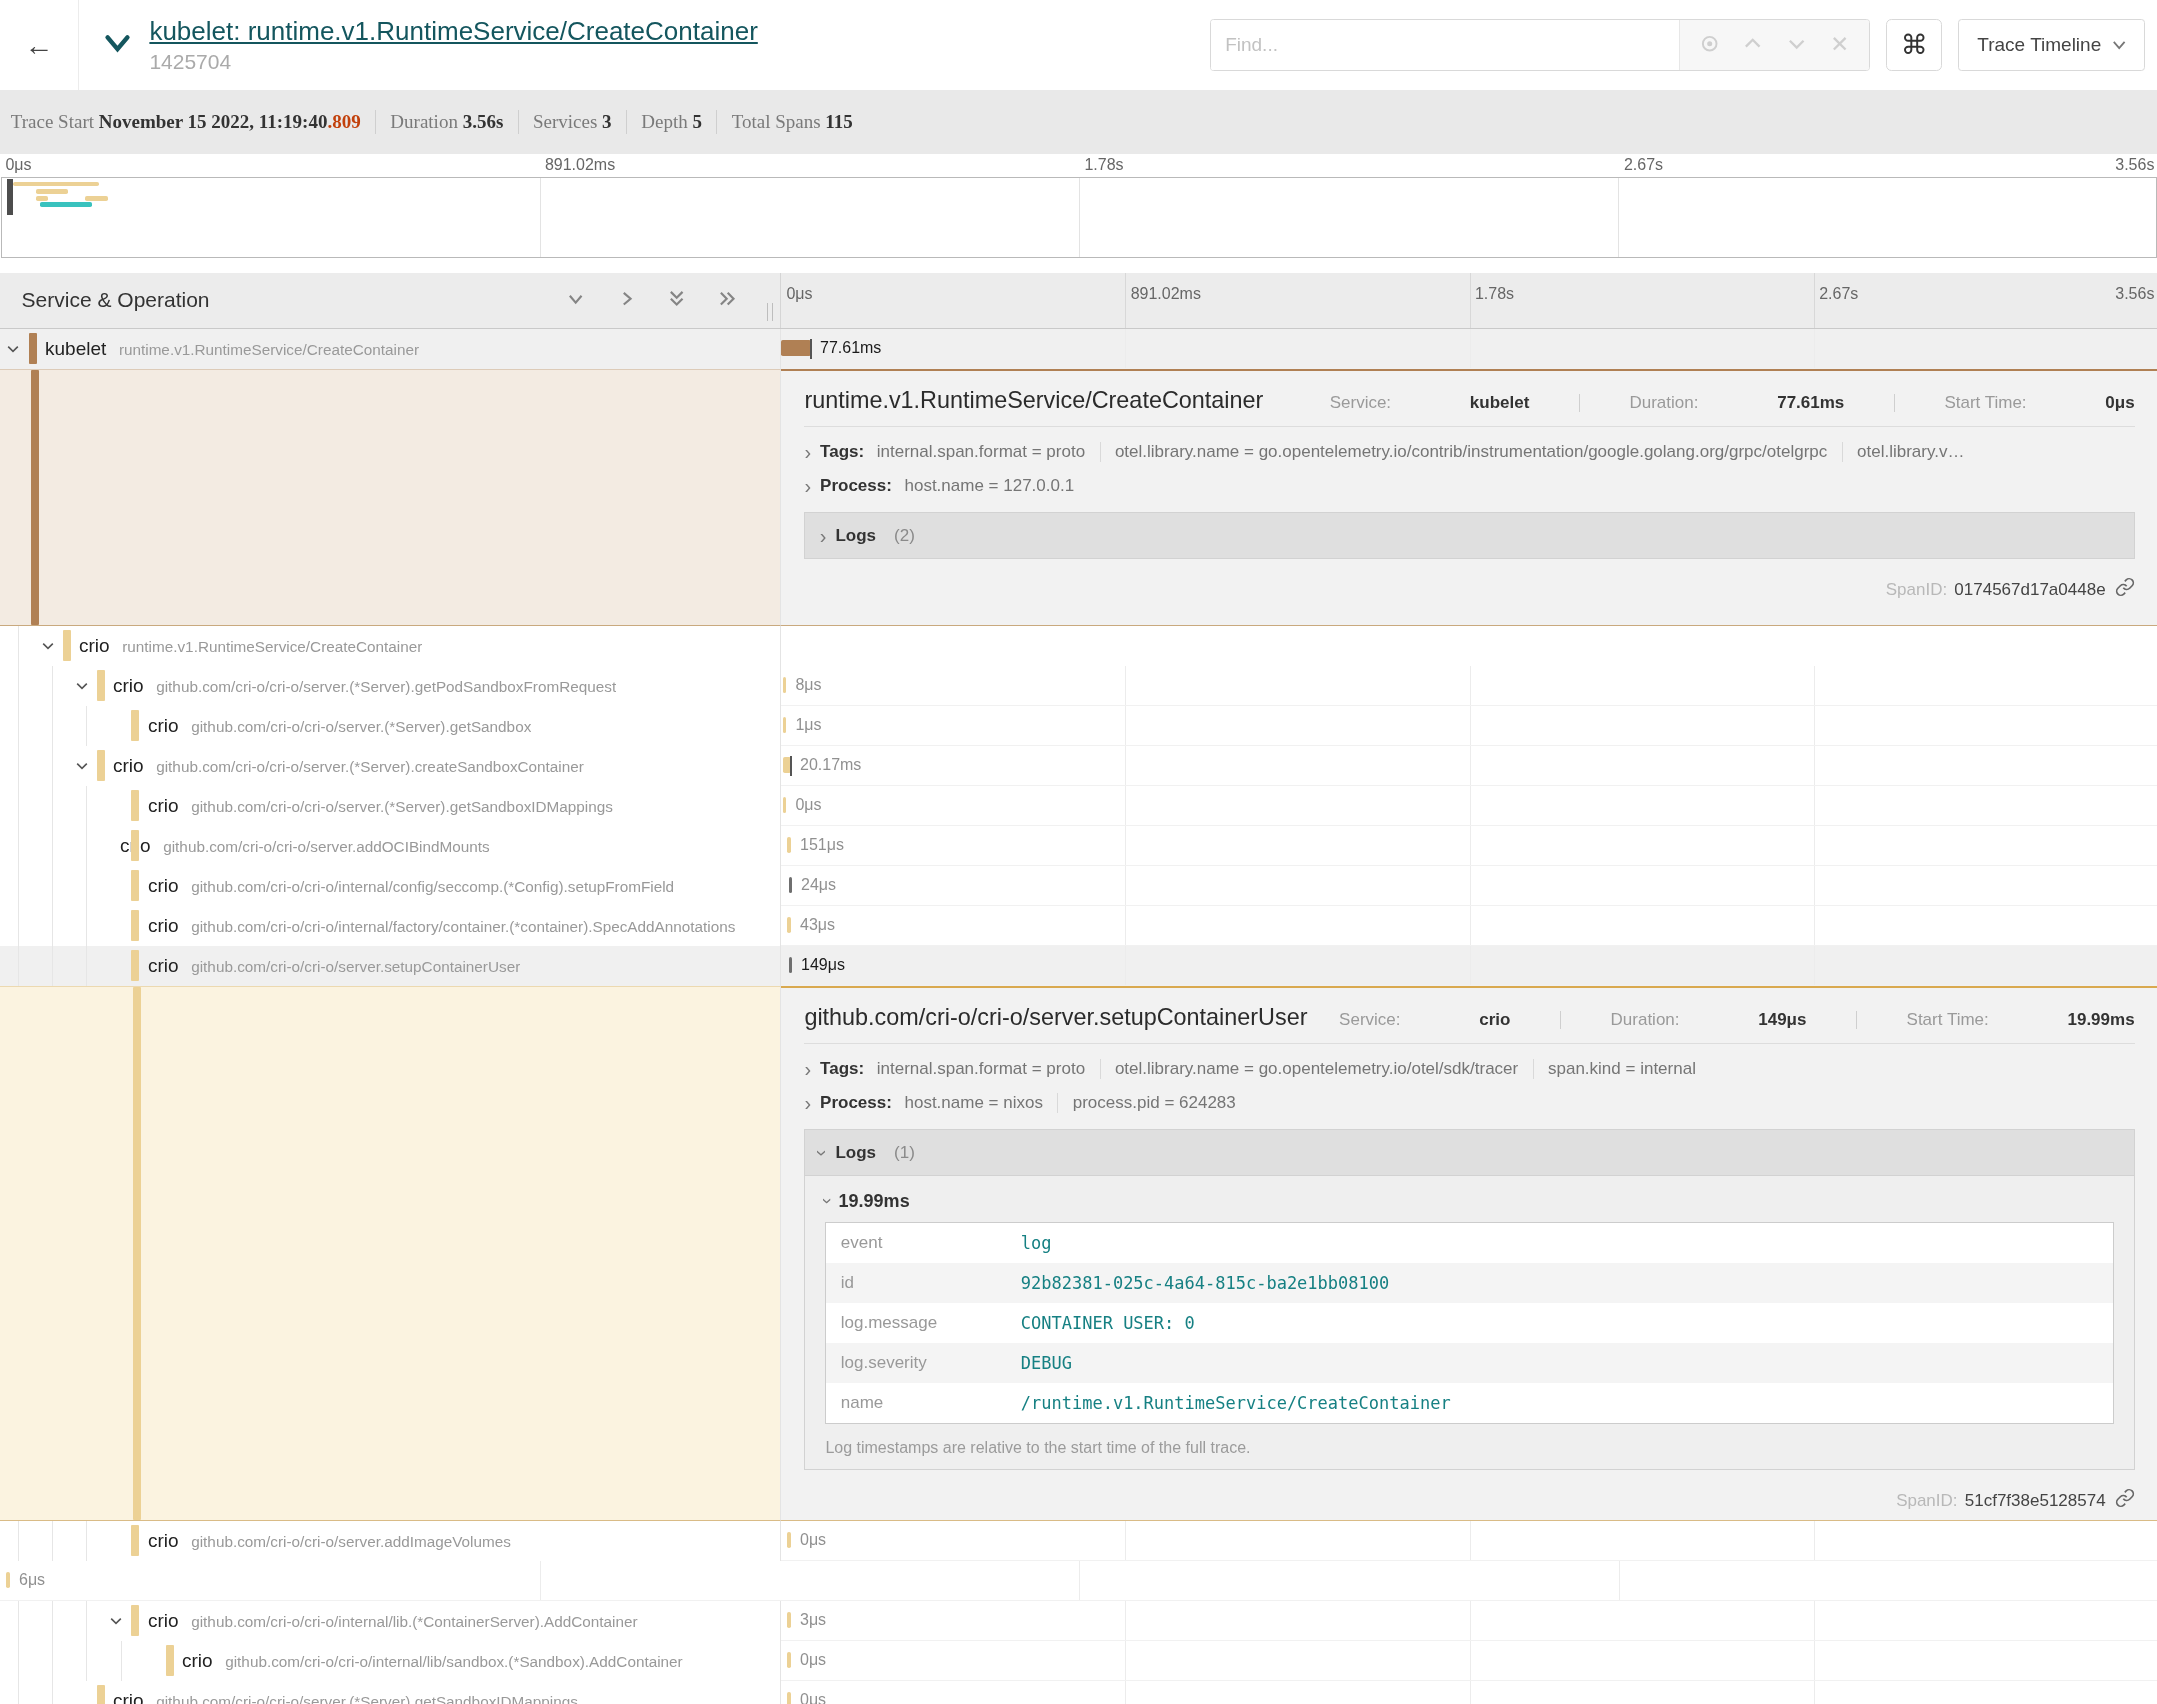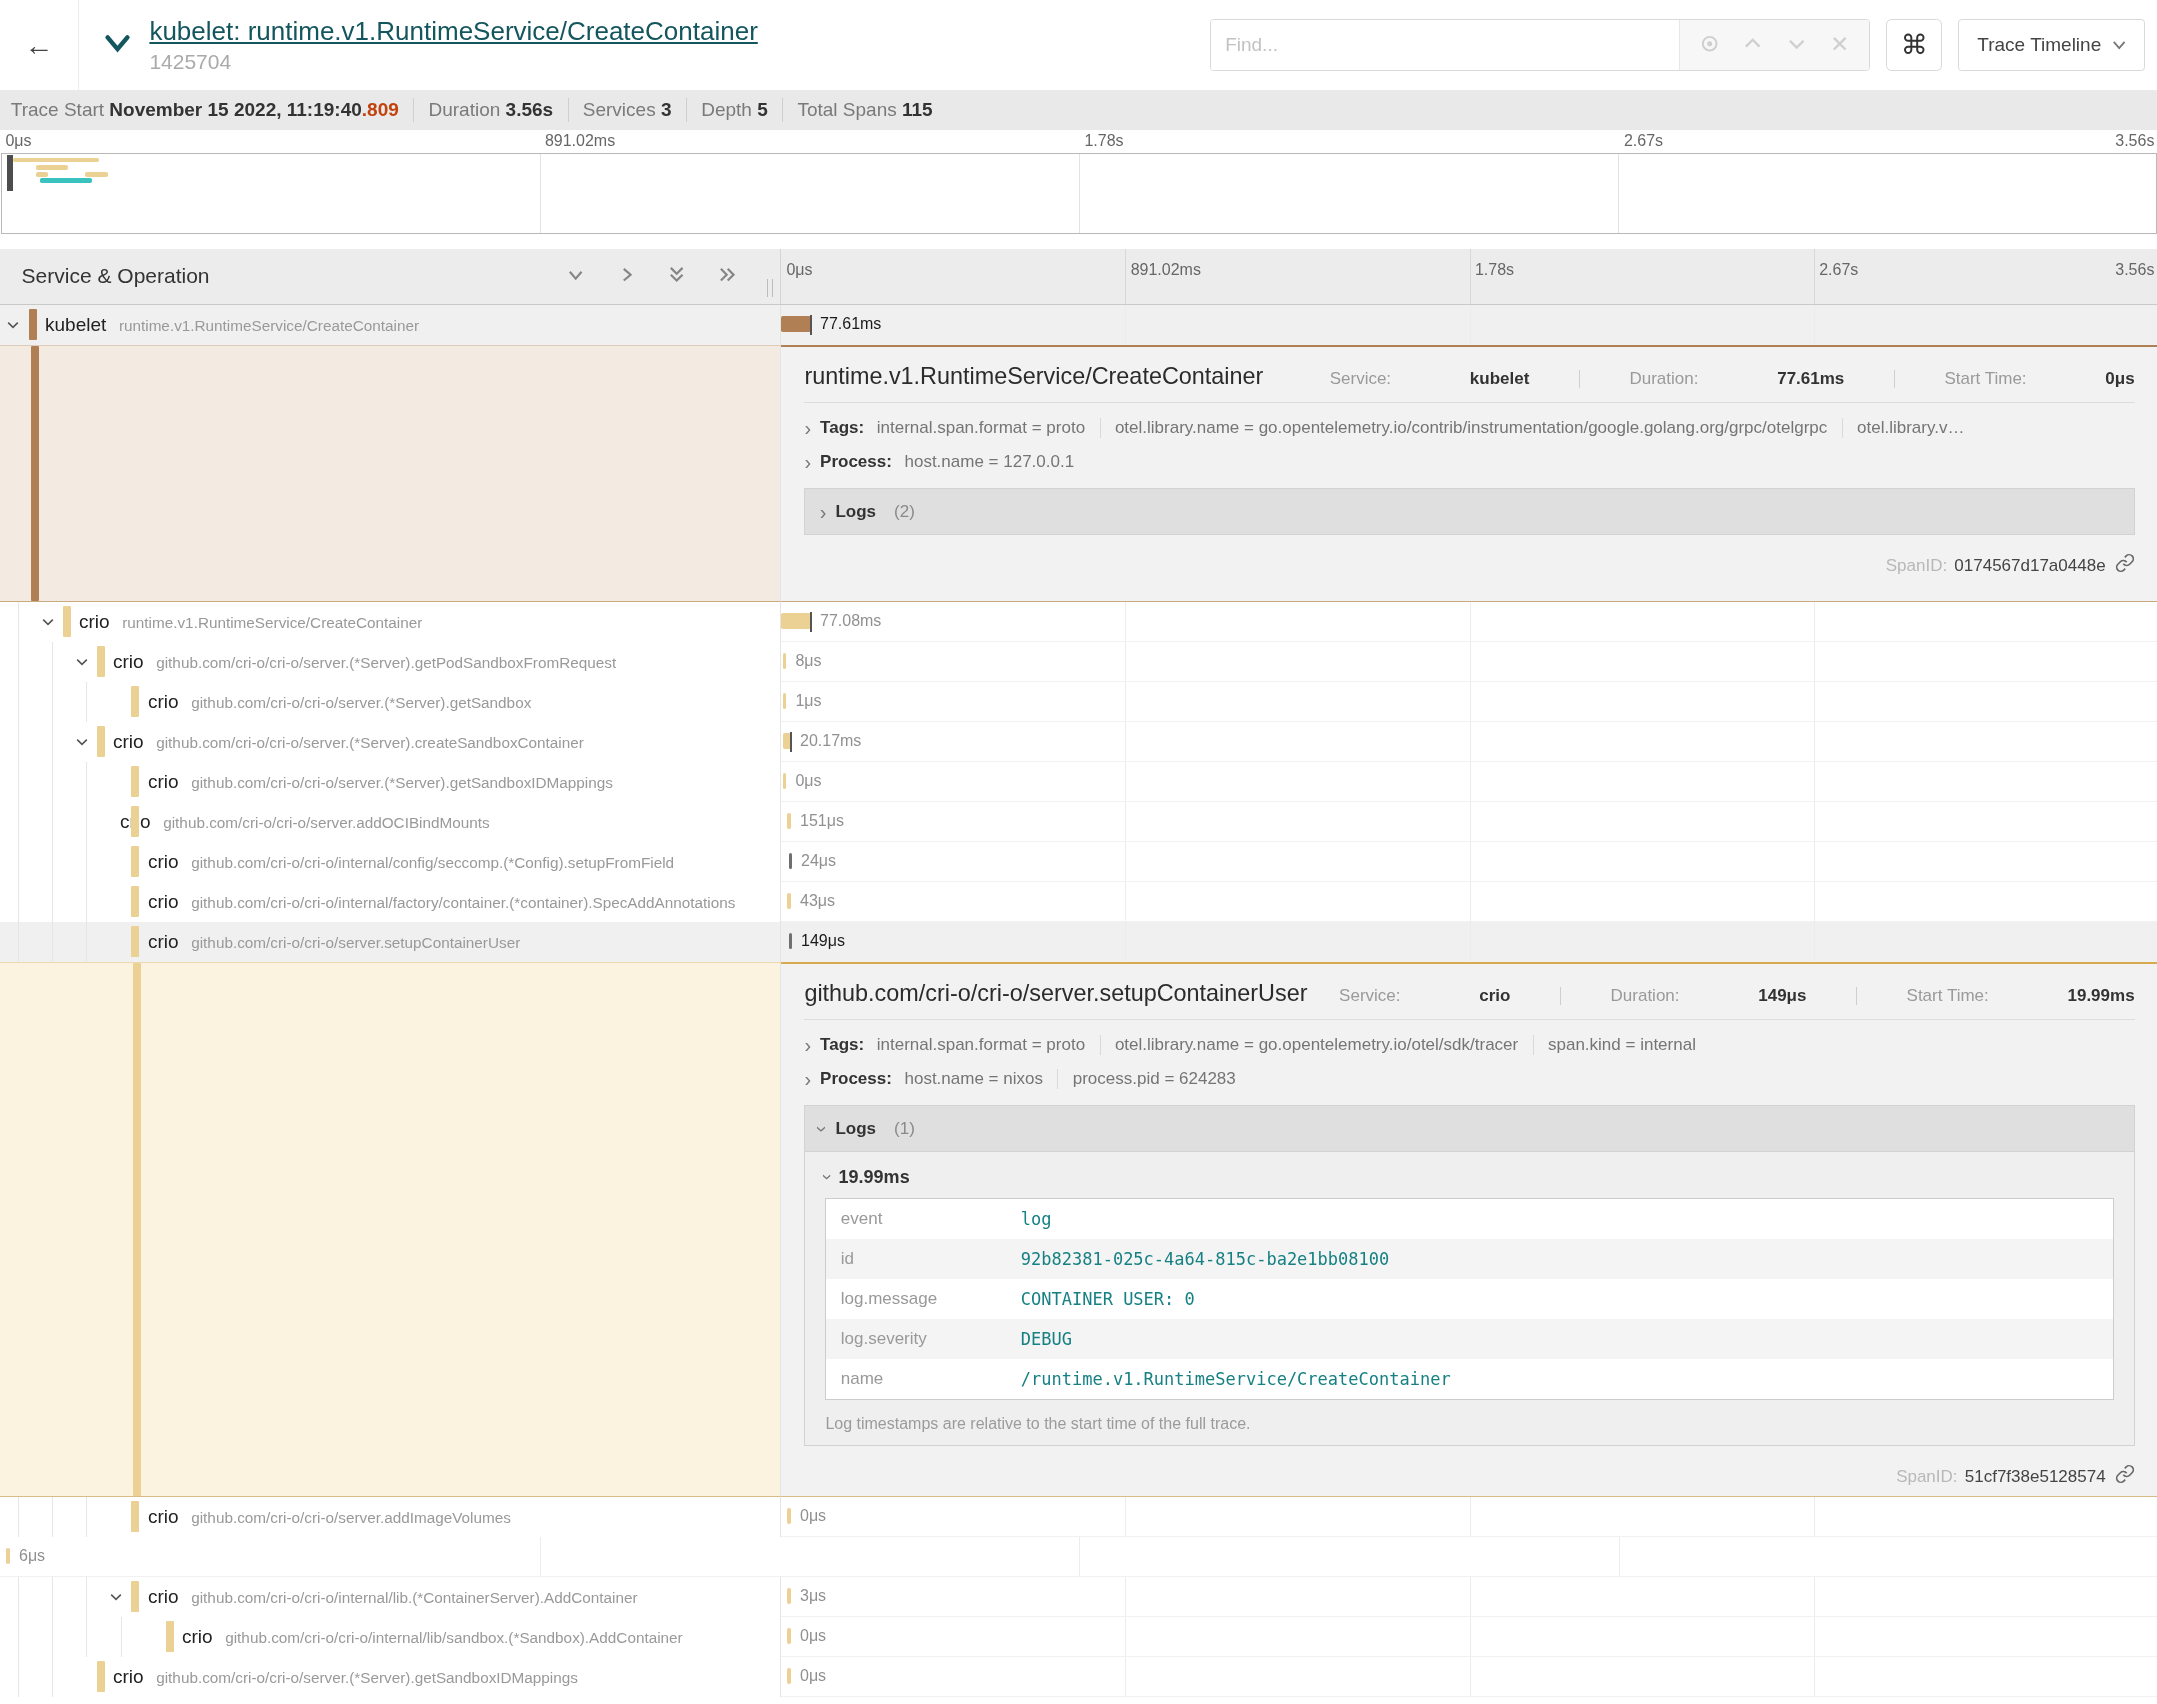--- a/index.html
+++ b/index.html
@@ -20,22 +20,22 @@
     font-family:"Liberation Sans", sans-serif; color:#444; }
   .find-input::placeholder { color:#c2c2c2; }
   .find-icons { height:100%; display:flex; align-items:center; gap:20px; padding:0 18px;
     background:#f7f7f7; border-left:0.9px solid #e7e7e7; }
   .cmd-btn { margin-left:16px; width:56px; height:52px; border:0.9px solid #d9d9d9; border-radius:5.4px;
     background:#fff; font-size:27px; color:#333; cursor:pointer; }
   .view-btn { margin-left:16px; margin-right:12.6px; height:52px; padding:0 18px; border:0.9px solid #d9d9d9;
     border-radius:3.6px; background:#fff; font-size:19px; color:#444; display:flex; align-items:center; gap:10.8px; cursor:pointer; }
 
   
-  .summary { height:40px; background:#e9e9e9; display:flex; align-items:center; padding-left:10.8px;
-    font-size:19px; color:#7a7a7a; }
+  .summary { height:64px; background:#e9e9e9; display:flex; align-items:center; padding-left:10.8px;
+    font-size:19px; color:#7a7a7a;font-family:Liberation Serif, serif; }
   .summary b { color:#333; font-weight:700; }
   .summary .frac { color:#c2410c; font-weight:700; }
   .vsep { width:0.9px; height:23.4px; background:#cfcfcf; margin:0 14.4px; }
 
   
   .ruler { position:relative; height:23.4px; font-size:16px; color:#666; }
   .ruler .tick { position:absolute; top:1.8px; padding-left:5.4px; white-space:nowrap; }
   .ruler .tick.last { left:auto !important; right:3.6px; padding-left:0; }
   .minimap { position:relative; height:81px; margin:0 0.9px; border:0.9px solid #b9b9b9; background:#fff; }
   .minimap .grid { position:absolute; top:0; bottom:0; width:0.9px; background:#e3e3e3; }
@@ -331,28 +331,20 @@
 <div>
     <div class="span-row">
       <div class="row-left">
         <div class="guide" style="left: 18px;"></div>
         <span class="row-chevron" style="left: 40px;"><svg width="16" height="16" viewBox="0 0 20 20" fill="none" stroke="#555" stroke-width="2">
             <polyline points="4,7 10,13 16,7"></polyline>
           </svg></span>
         <div class="svc-bar" style="left: 63px; background: rgb(236, 209, 149);"></div>
         <div class="row-text" style="padding-left: 79px;"><span class="svc-name">crio</span><span class="op-name">runtime.v1.RuntimeService/CreateContainer</span></div>
       </div>
-      <div class="row-right">
-        <div class="grid" style="left: 25%;"></div>
-        <div class="grid" style="left: 50%;"></div>
-        <div class="grid" style="left: 75%;"></div>
-        <div class="dur-bar" style="left: 0px; width: 30px; background: rgb(236, 209, 149);"></div>
-        <div class="end-marker" style="left: 29px;"></div>
-        <span class="dur-label" style="left: 39px;">77.08ms</span>
-      </div>
     </div>
     <div class="span-row">
       <div class="row-left">
         <div class="guide" style="left: 18px;"></div>
         <div class="guide" style="left: 52px;"></div>
         <span class="row-chevron" style="left: 74px;"><svg width="16" height="16" viewBox="0 0 20 20" fill="none" stroke="#555" stroke-width="2">
             <polyline points="4,7 10,13 16,7"></polyline>
           </svg></span>
         <div class="svc-bar" style="left: 97px; background: rgb(236, 209, 149);"></div>
         <div class="row-text" style="padding-left: 113px;"><span class="svc-name">crio</span><span class="op-name">github.com/cri-o/cri-o/server.(*Server).getPodSandboxFromRequest</span></div>

